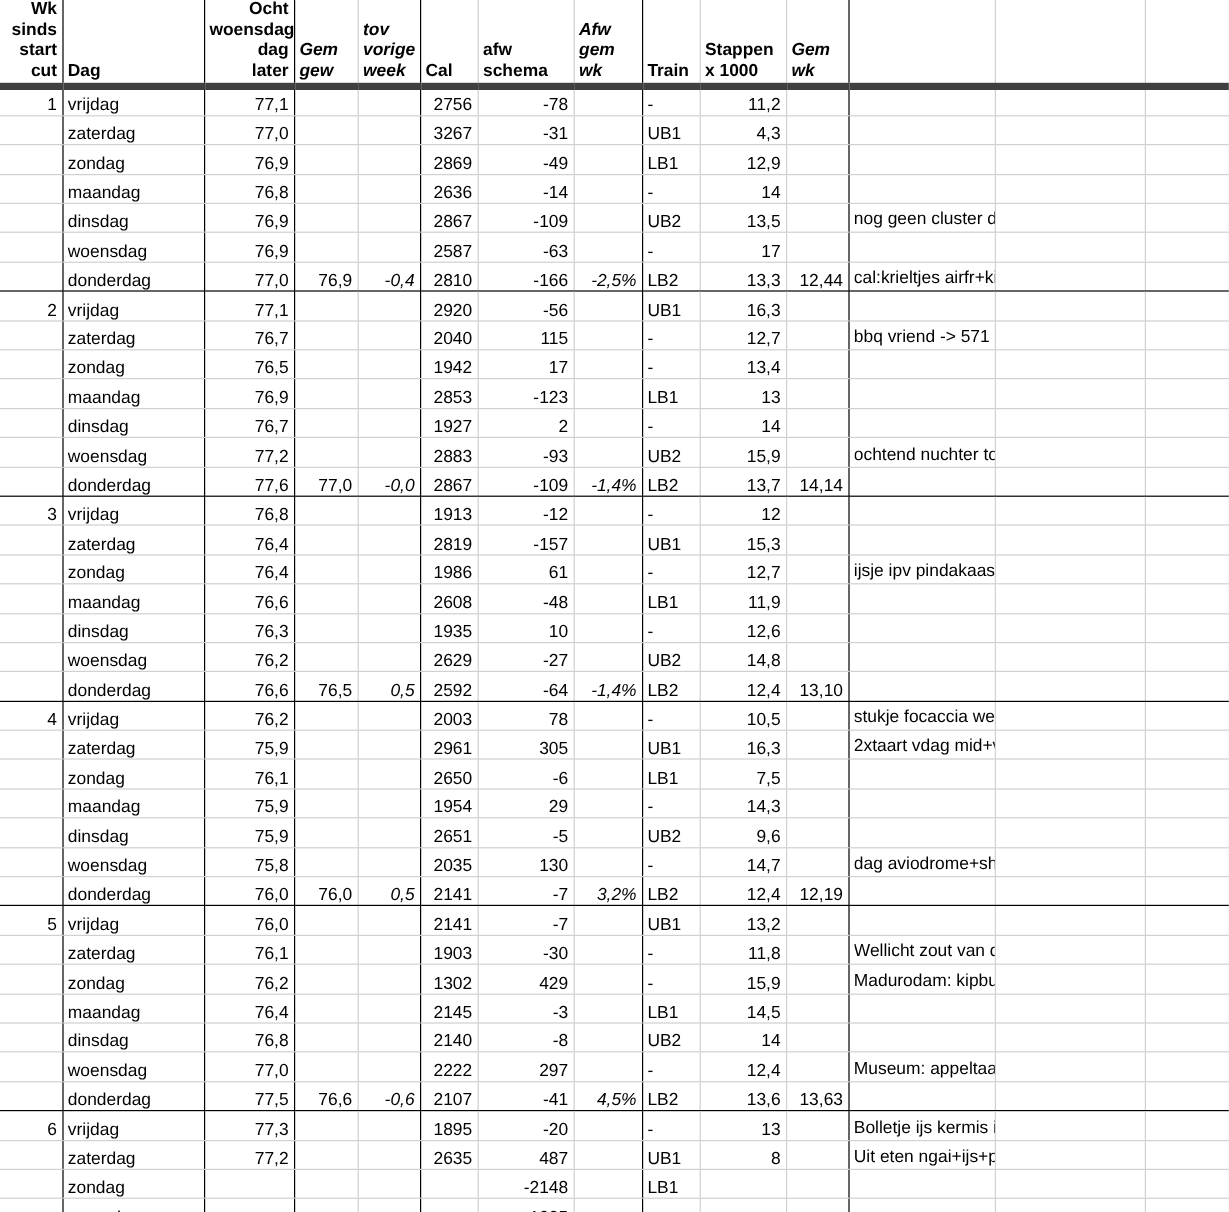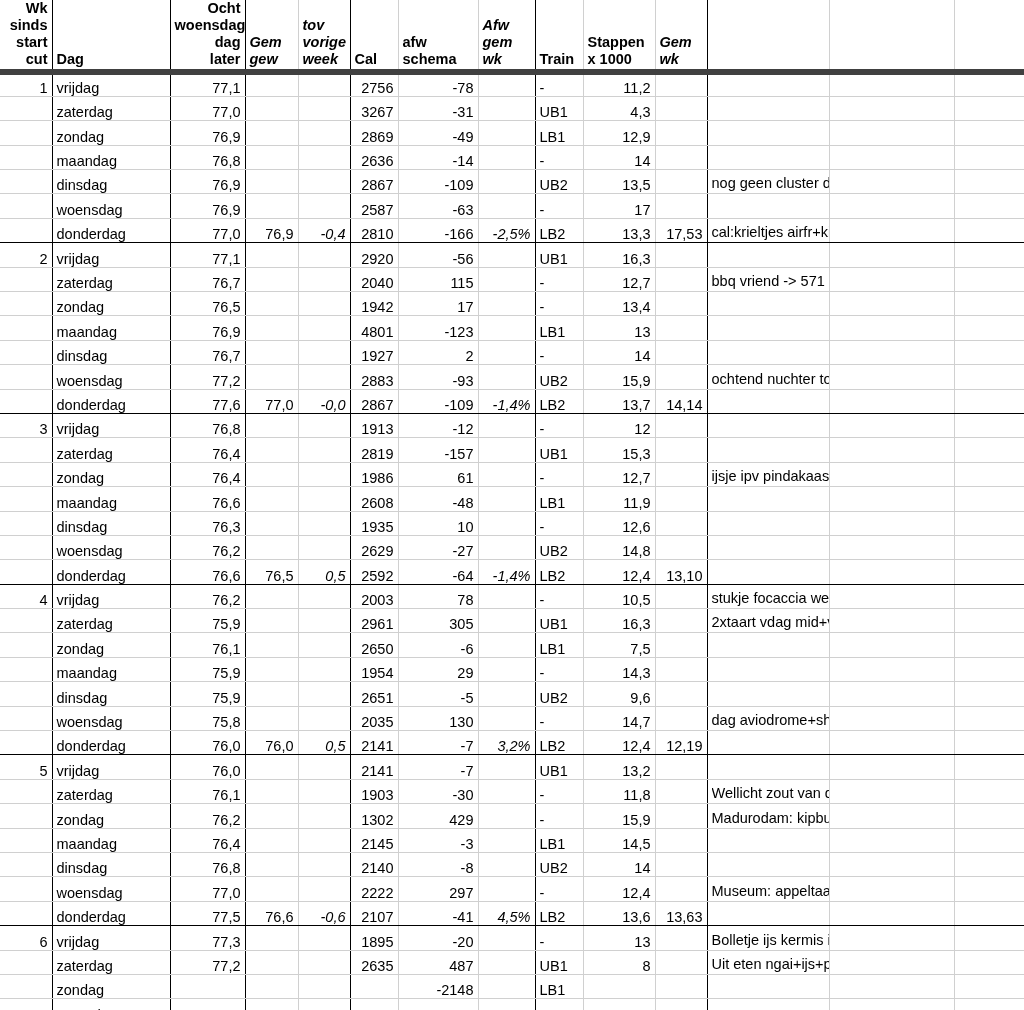--- a/index.html
+++ b/index.html
@@ -284,21 +284,21 @@
           <td class="num vb-right clip-cell"></td>
           <td class="txt vb-right clip-cell">donderdag</td>
           <td class="num vb-right clip-cell">77,0</td>
           <td class="num bold gemgew">76,9</td>
           <td class="num ital vb-right clip-cell">-0,4</td>
           <td class="num clip-cell">2810</td>
           <td class="num clip-cell">-166</td>
           <td class="num ital vb-right clip-cell">-2,5%</td>
           <td class="txt clip-cell">LB2</td>
           <td class="num clip-cell">13,3</td>
-          <td class="num bold vb-right clip-cell">17,53</td>
+          <td class="num bold vb-right clip-cell">12,44</td>
           <td class="note">
             <span class="note-text">cal:krieltjes airfr+kip/geen stoelg</span>
           </td>
           <td></td>
           <td></td>
         </tr>
         <tr>
           <td class="num vb-right clip-cell">2</td>
           <td class="txt vb-right clip-cell">vrijdag</td>
           <td class="num vb-right clip-cell">77,1</td>
@@ -351,21 +351,21 @@
           </td>
           <td></td>
           <td></td>
         </tr>
         <tr>
           <td class="num vb-right clip-cell"></td>
           <td class="txt vb-right clip-cell">maandag</td>
           <td class="num vb-right clip-cell">76,9</td>
           <td class="num bold gemgew"></td>
           <td class="num ital vb-right clip-cell"></td>
-          <td class="num clip-cell">4801</td>
+          <td class="num clip-cell">2853</td>
           <td class="num clip-cell">-123</td>
           <td class="num ital vb-right clip-cell"></td>
           <td class="txt clip-cell">LB1</td>
           <td class="num clip-cell">13</td>
           <td class="num bold vb-right clip-cell"></td>
           <td class="note">
             <span class="note-text"></span>
           </td>
           <td></td>
           <td></td>

